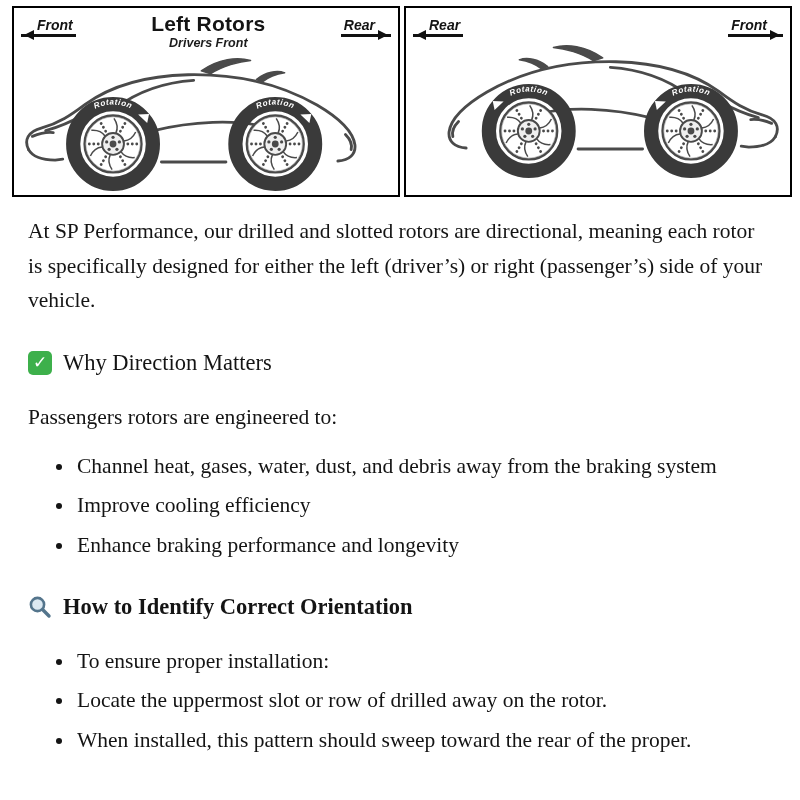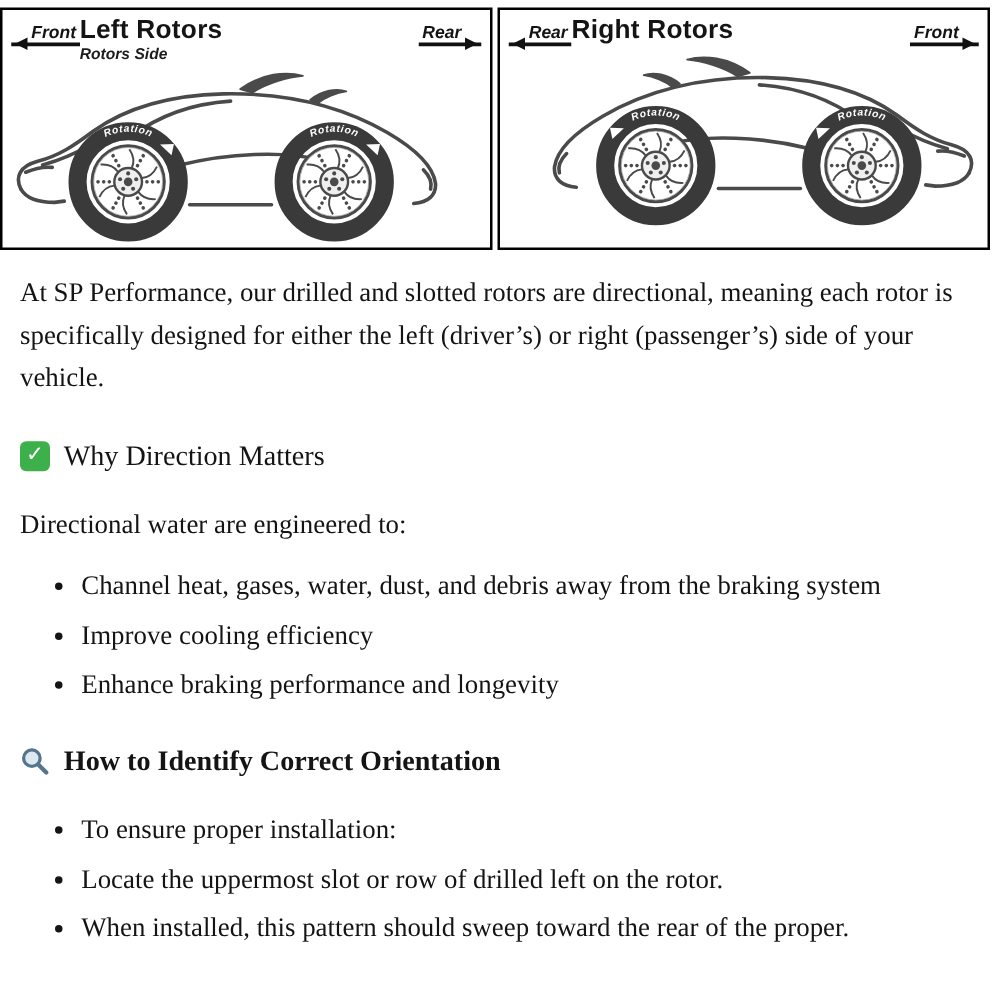--- a/index.html
+++ b/index.html
@@ -2,38 +2,38 @@
 <html><head>
 <meta charset="utf-8">
 <style>
   * { box-sizing: border-box; margin: 0; padding: 0; }
   html, body { background: #ffffff; }
   body {
     width: 800px;
     font-family: "Liberation Serif", serif;
     color: #141414;
   }
-  .page { width: 800px; padding: 6px 8px 0 0; }
+  .page { width: 800px; padding: 6px 8px 0 12px; }
 
   
   .diagram { display: flex; gap: 4px; }
   .panel {
     flex: 1 1 0;
     border: 2px solid #000;
     background: #fff;
     padding: 5px 7px 2px 7px;
     min-width: 0;
   }
   .panel-header {
     display: flex;
     justify-content: space-between;
     align-items: flex-start;
     font-family: "Liberation Sans", sans-serif;
   }
-  .titles { flex: 1; text-align: left; }
+  .titles { flex: 1; text-align: center; }
   .panel-title { font-weight: bold; font-size: 21px; line-height: 1.05; letter-spacing: .2px; }
   .panel-subtitle { font-weight: bold; font-style: italic; font-size: 12.5px; color: #1c1c1c; margin-top: 1px; }
   .dir {
     display: flex;
     align-items: flex-end;
     gap: 3px;
     font-weight: bold;
     font-style: italic;
     font-size: 14px;
     border-bottom: 3px solid #111;
@@ -127,21 +127,21 @@
   <div class="diagram">
 
     <div class="panel">
       <div class="panel-header">
         <div class="dir">
           <span class="tri tri-l"></span>
           <span>Front</span>
         </div>
         <div class="titles">
           <div class="panel-title">Left Rotors</div>
-          <div class="panel-subtitle">Rotors Side</div>
+          <div class="panel-subtitle">Drivers Front</div>
         </div>
         <div class="dir">
           <span>Rear</span>
           <span class="tri tri-r"></span>
         </div>
       </div>
 
       <svg class="car-svg" viewBox="0 0 390 150">
         <g fill="none" stroke="#4a4a4a" stroke-width="3" stroke-linecap="round" stroke-linejoin="round">
           <path d="M 8,104 C 3,94 7,85 22,81 C 40,76 52,68 68,56 C 96,36 134,26 176,25 C 228,24 274,35 312,57 C 336,71 350,85 352,99 C 353,109 346,115 334,116"></path>
@@ -168,21 +168,20 @@
       </svg>
     </div>
 
     <div class="panel">
       <div class="panel-header">
         <div class="dir">
           <span class="tri tri-l"></span>
           <span>Rear</span>
         </div>
         <div class="titles">
-          <div class="panel-title">Right Rotors</div>
         </div>
         <div class="dir">
           <span>Front</span>
           <span class="tri tri-r"></span>
         </div>
       </div>
 
       <svg class="car-svg" viewBox="0 0 390 150">
         <g transform="translate(390,0) scale(-1,1)" fill="none" stroke="#4a4a4a" stroke-width="3" stroke-linecap="round" stroke-linejoin="round">
           <path d="M 8,104 C 3,94 7,85 22,81 C 40,76 52,68 68,56 C 96,36 134,26 176,25 C 228,24 274,35 312,57 C 336,71 350,85 352,99 C 353,109 346,115 334,116"></path>
@@ -212,38 +211,38 @@
 
   <div class="content">
 
     <p class="intro">At SP Performance, our drilled and slotted rotors are directional, meaning each rotor is specifically designed for either the left (driver’s) or right (passenger’s) side of your vehicle.</p>
 
     <div class="sec-head bold">
       <span class="icon-check">✓</span>
       <span class="sec-title">Why Direction Matters</span>
     </div>
 
-    <p class="lead">Directional water are engineered to:</p>
+    <p class="lead">Passengers rotors are engineered to:</p>
 
     <ul class="blist">
       <li>Channel heat, gases, water, dust, and debris away from the braking system</li>
       <li>Improve cooling efficiency</li>
       <li>Enhance braking performance and longevity</li>
     </ul>
 
     <div class="sec-head">
       <span class="icon-mag">
         <svg width="24" height="24" viewBox="0 0 24 24">
           <circle cx="9.5" cy="9.5" r="6.6" fill="#dce9f2" stroke="#54758c" stroke-width="2.6"></circle>
           <line x1="14.8" y1="14.8" x2="21" y2="21" stroke="#54758c" stroke-width="3.4" stroke-linecap="round"></line>
         </svg>
       </span>
       <span class="sec-title">How to Identify Correct Orientation</span>
     </div>
 
     <ul class="blist">
       <li>To ensure proper installation:</li>
-      <li>Locate the uppermost slot or row of drilled left on the rotor.</li>
+      <li>Locate the uppermost slot or row of drilled away on the rotor.</li>
       <li>When installed, this pattern should sweep toward the rear of the proper.</li>
     </ul>
 
   </div>
 </div>
 
 </body></html>

